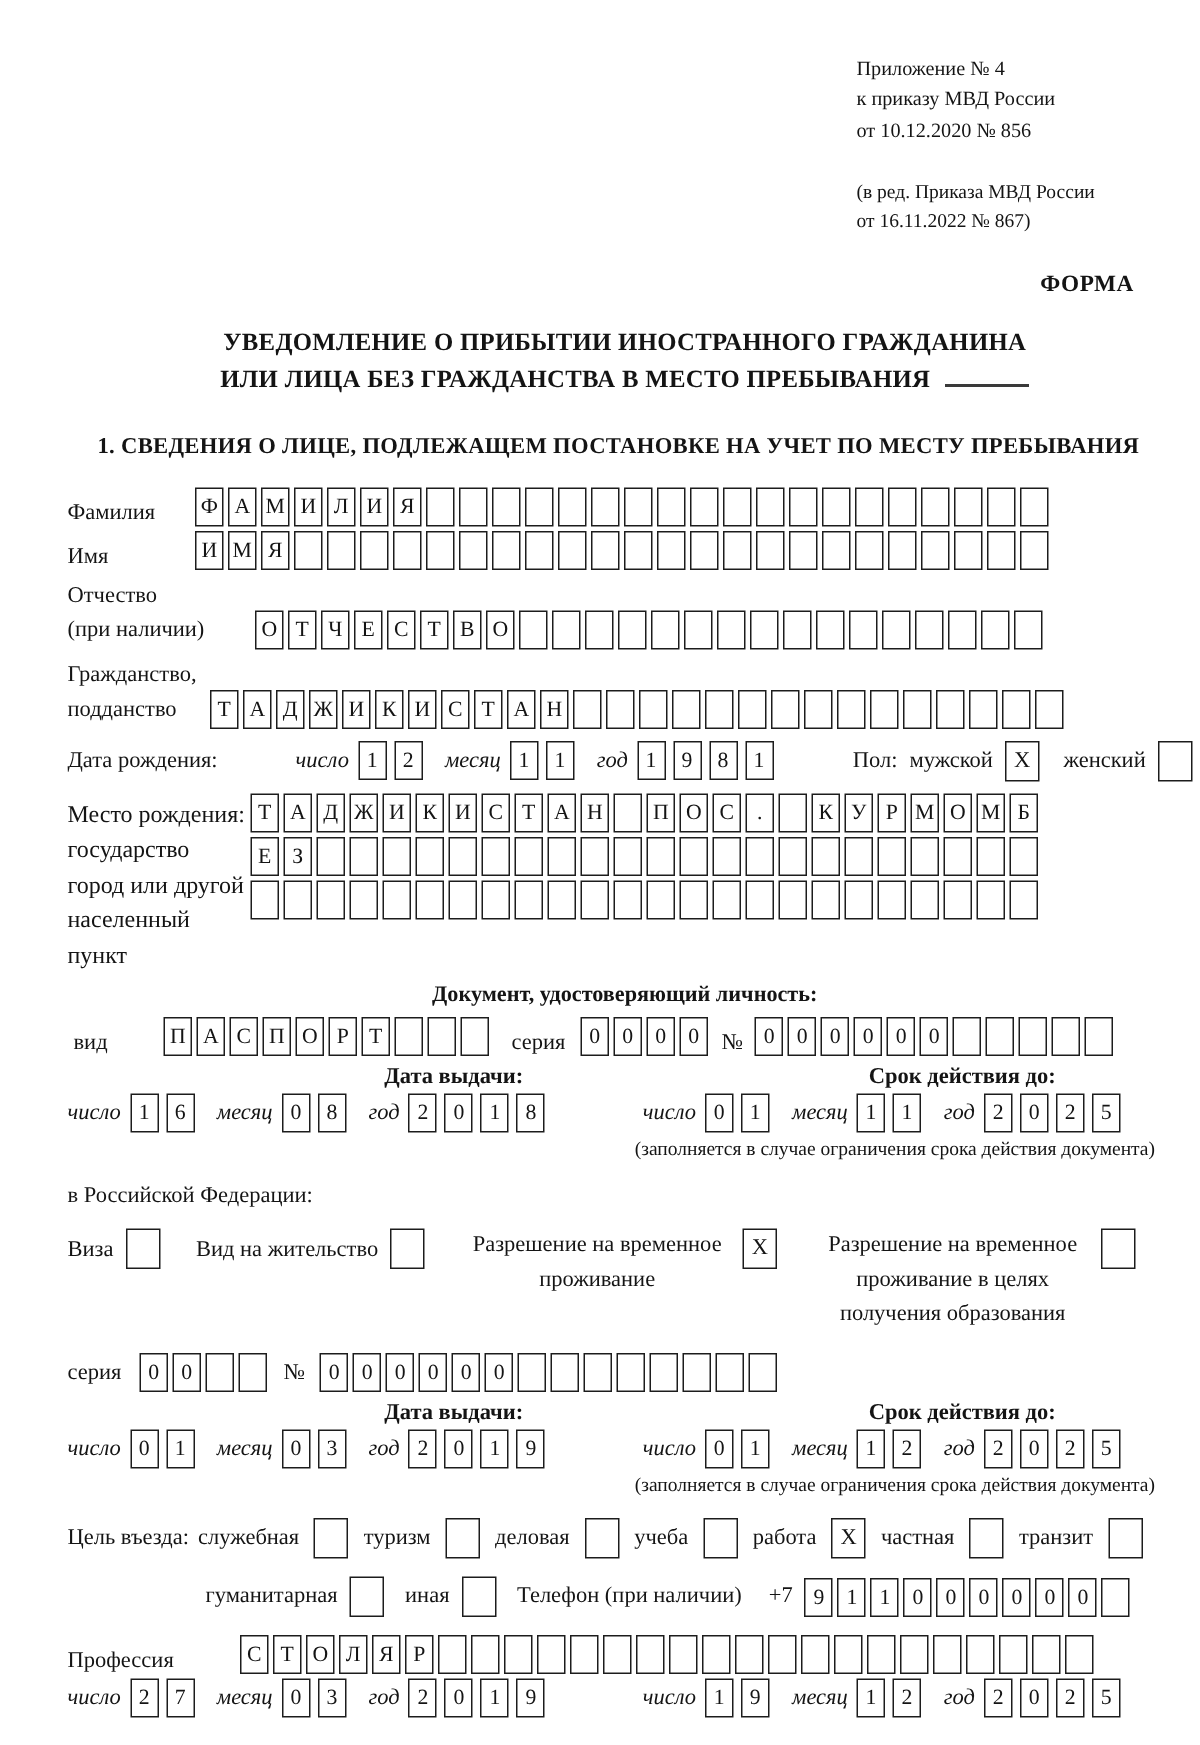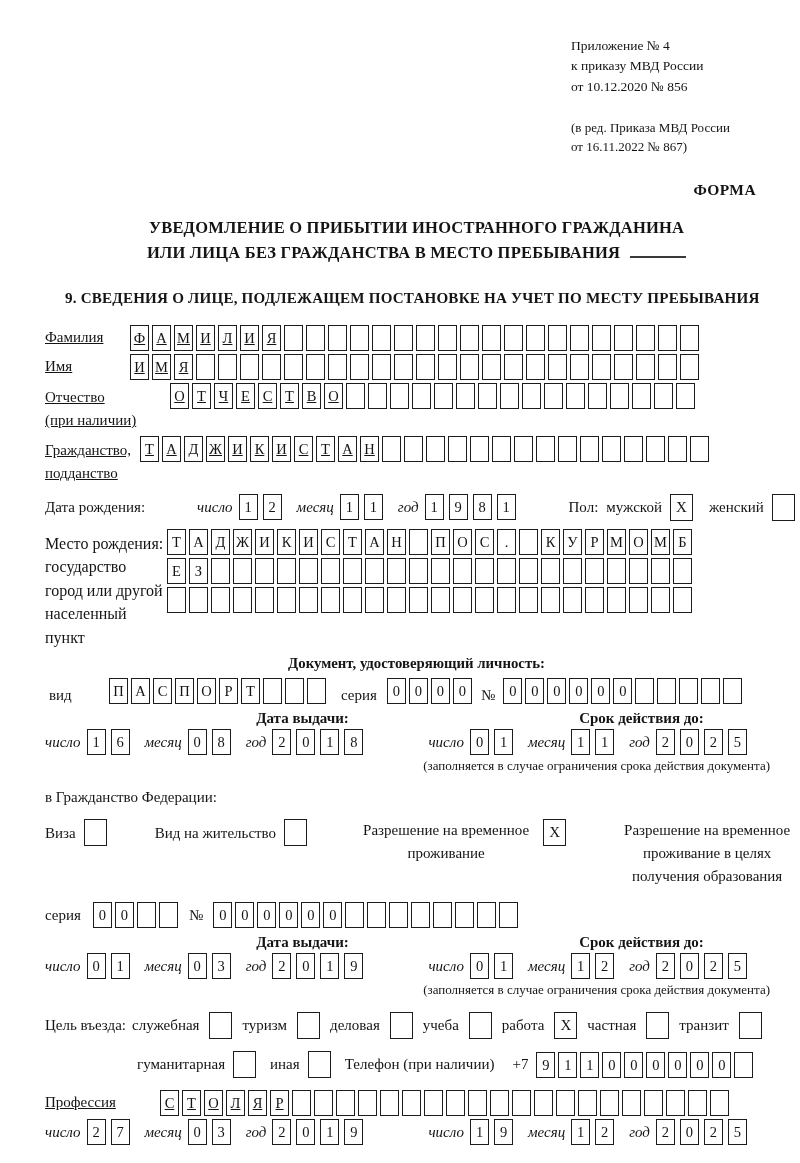--- a/index.html
+++ b/index.html
@@ -11,21 +11,21 @@
   .page{padding:36px 12px 0 45px;width:743px;}
   
   .hdr{width:195px;margin-left:auto;margin-right:22px;font-size:13.5px;line-height:1.5;}
   .hdr .rev{margin-top:21px;font-size:13px;}
   .forma{text-align:right;font-weight:bold;font-size:15.5px;margin:24px 32px 0 0;letter-spacing:.4px;}
   
   .title{text-align:center;font-weight:bold;font-size:16.5px;line-height:1.55;margin-top:16px;letter-spacing:.2px;}
   .uslot{display:inline-block;width:56px;height:13px;border-bottom:2.2px solid #3a3a3a;margin-left:10px;}
   .sec{font-weight:bold;font-size:15.1px;margin:24px 0 18px 20px;letter-spacing:.2px;}
   
-  .row{display:flex;align-items:flex-start;margin-bottom:3px;white-space:nowrap;font-size:15px;text-decoration:underline;}
+  .row{display:flex;align-items:flex-end;margin-bottom:3px;white-space:nowrap;font-size:15px;}
   .lbl{font-size:15px;padding-top:4px;}
   .w85{width:85px;flex:none;}
   .w125{width:125px;flex:none;}
   .w95{width:95px;flex:none;}
   .w122{width:122px;flex:none;}
   .lblcol{flex:none;line-height:23.5px;padding-top:3px;}
   .cells{display:flex;flex:none;}
   .cell{
     width:17px;height:24px;border:1.6px solid #1c1c1c;margin-right:3px;flex:none;
     display:flex;align-items:center;justify-content:center;
@@ -41,21 +41,21 @@
   .dhdr .l{width:385px;text-align:center;padding-left:65px;flex:none;font-weight:bold;}
   .dhdr .r{flex:1;text-align:center;font-weight:bold;}
   .drow{display:flex;align-items:center;font-size:15px;margin-top:2px;white-space:nowrap;}
   .dgrp{display:flex;align-items:center;}
   .dgrp .word{margin:0 6px 0 0;font-style:italic;}
   .dgrp .word.mid{margin-left:10px;}
   .dgrp .cells .cell{margin-right:5px;}
   .note{font-size:13px;text-align:right;margin:3px 18px 10px 0;}
   .para{font-size:15px;line-height:1.75;margin-top:8px;}
   
-  .opts{display:flex;align-items:flex-start;margin-top:8px;font-size:15px;gap:24px;}
+  .opts{display:flex;align-items:flex-start;margin-top:8px;font-size:15px;}
   .opt{display:flex;align-items:flex-start;margin-right:10px;}
   .opt .olbl{margin-right:8px;white-space:normal;text-align:center;line-height:1.55;}
   .opt .olbl.nw{white-space:nowrap;padding-top:3px;text-align:left;}
   .opt .wrap170{width:178px;}
   .opt .wrap180{width:182px;}
   
   .prow{display:flex;align-items:center;font-size:15px;margin-top:14px;white-space:nowrap;}
   .prow .plbl{margin-right:6px;}
   .prow .chk{margin-right:10px;margin-left:4px;}
   .prow2{display:flex;align-items:center;font-size:15px;margin-top:12px;white-space:nowrap;padding-left:92px;}
@@ -87,21 +87,21 @@
       <div>от 16.11.2022 № 867)</div>
     </div>
   </div>
   <div class="forma">ФОРМА</div>
 
   <div class="title">
     <div>УВЕДОМЛЕНИЕ О ПРИБЫТИИ ИНОСТРАННОГО ГРАЖДАНИНА</div>
     <div><span>ИЛИ ЛИЦА БЕЗ ГРАЖДАНСТВА В МЕСТО ПРЕБЫВАНИЯ</span><span class="uslot"></span></div>
   </div>
 
-  <div class="sec">9. СВЕДЕНИЯ О ЛИЦЕ, ПОДЛЕЖАЩЕМ ПОСТАНОВКЕ НА УЧЕТ ПО МЕСТУ ПРЕБЫВАНИЯ</div>
+  <div class="sec">1. СВЕДЕНИЯ О ЛИЦЕ, ПОДЛЕЖАЩЕМ ПОСТАНОВКЕ НА УЧЕТ ПО МЕСТУ ПРЕБЫВАНИЯ</div>
 
   <div class="row">
     <span class="lbl w85">Фамилия</span>
     <span class="cells">
         <span class="cell">Ф</span>
         <span class="cell">А</span>
         <span class="cell">М</span>
         <span class="cell">И</span>
         <span class="cell">Л</span>
         <span class="cell">И</span>
@@ -424,21 +424,21 @@
           <span class="cell">2</span>
           <span class="cell">0</span>
           <span class="cell">2</span>
           <span class="cell">5</span>
         </span>
     </span>
   </div>
   <div class="note">(заполняется в случае ограничения срока действия документа)</div>
 
   <div class="para">
-    <div>в Гражданство Федерации:</div>
+    <div>в Российской Федерации:</div>
   </div>
   <div class="opts">
     <span class="opt">
       <span class="olbl nw">Виза</span>
       <span class="chk"></span>
     </span>
     <span class="opt" style="margin-left:14px;">
       <span class="olbl nw">Вид на жительство</span>
       <span class="chk"></span>
     </span>

